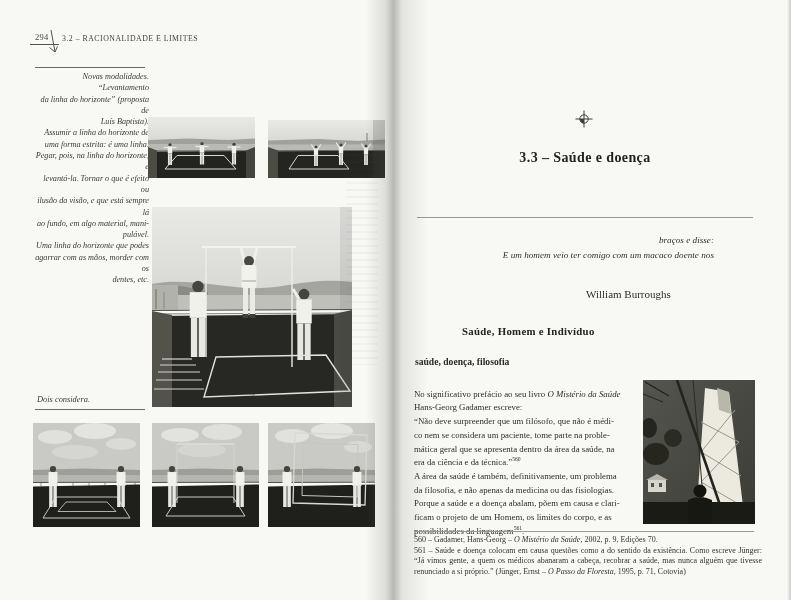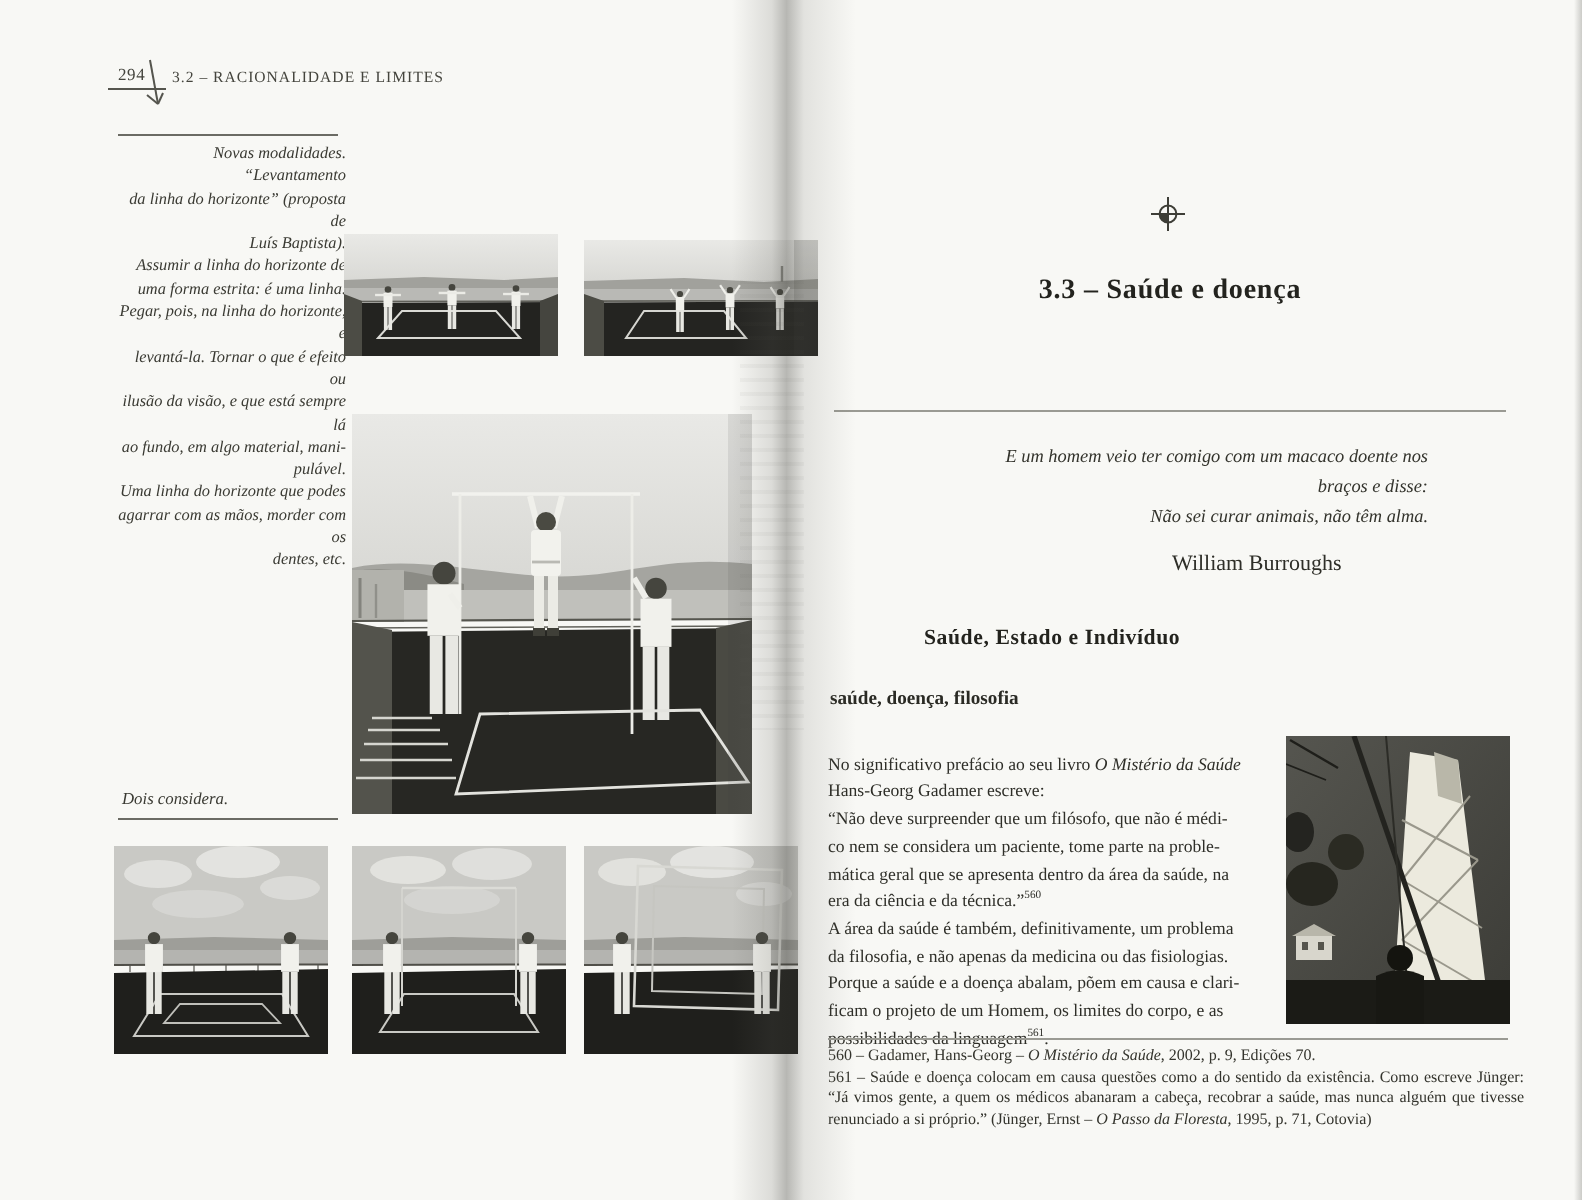--- a/index.html
+++ b/index.html
@@ -66,21 +66,21 @@
         <stop offset="0" stop-color="#e9e9e6"></stop>
           <stop offset="1" stop-color="#d8d8d4"></stop>
       </linearGradient>
       <linearGradient id="gSkyDark" x1="0" y1="0" x2="1" y2="1">
         <stop offset="0" stop-color="#55554f"></stop>
           <stop offset="1" stop-color="#3c3c37"></stop>
       </linearGradient>
     </defs>
   </svg>
 
-  <div class="abs" style="left:0;top:0;width:386px;height:600px;margin-left:24px;">
+  <div class="abs" style="left:0;top:0;width:386px;height:600px;">
 
     <span class="abs pagenum" style="left:35px;top:32px;">294</span>
     <svg class="abs" style="left:29px;top:27px;" width="32" height="28" viewBox="0 0 32 28">
       <line x1="1" y1="17.5" x2="30" y2="17.5" stroke="#55554e" stroke-width="1"></line>
       <line x1="22" y1="3" x2="26" y2="25" stroke="#55554e" stroke-width="1"></line>
       <line x1="26" y1="25" x2="20.5" y2="20.5" stroke="#55554e" stroke-width="1"></line>
       <line x1="26" y1="25" x2="28.5" y2="19.5" stroke="#55554e" stroke-width="1"></line>
     </svg>
     <span class="abs running-head" style="left:62px;top:34px;">3.2 – RACIONALIDADE E LIMITES</span>
 
@@ -226,42 +226,41 @@
       <path d="M0,63.5 L107,61.5 L107,104 L0,104 Z" fill="#1f1f1c"></path>
       <polygon points="27,10 99,12 97,82 25,80" fill="none" stroke="#d8d8d3" stroke-width="1.3"></polygon>
       <polygon points="35,20 90,21.5 89,74 34,72.5" fill="none" stroke="#c6c6c1" stroke-width="1"></polygon>
       <use href="#pS" transform="translate(19,84) scale(1.24)"></use>
       <use href="#pS" transform="translate(89,84) scale(1.24)"></use>
     </svg>
 
     <div class="abs ghost"></div>
   </div>
 
-  <div class="abs" style="left:395px;top:0;width:396px;height:468px;">
+  <div class="abs" style="left:395px;top:12px;width:396px;height:468px;">
 
     <svg class="abs" style="left:180px;top:98px;" width="18" height="18" viewBox="0 0 18 18">
       <line x1="9" y1="0.5" x2="9" y2="17.5" stroke="#3e3e37" stroke-width="1"></line>
       <line x1="0.5" y1="9" x2="17.5" y2="9" stroke="#3e3e37" stroke-width="1"></line>
       <circle cx="9" cy="9" r="4.2" fill="none" stroke="#3e3e37" stroke-width="1"></circle>
       <path d="M9,9 L4.8,9 A4.2,4.2 0 0 0 9,13.2 Z" fill="#3e3e37"></path>
     </svg>
 
     <div class="abs chapter-heading" style="left:40px;top:138px;width:300px;">3.3 – Saúde e doença</div>
 
     <div class="abs section-rule" style="left:22px;top:205px;width:336px;"></div>
 
     <div class="abs quote" style="left:32px;top:221px;">
+      <div>braços e disse:</div>
       <div>E um homem veio ter comigo com um macaco doente nos</div>
-      <div>braços e disse:</div>
-      <div>Não sei curar animais, não têm alma.</div>
     </div>
 
     <div class="abs attribution" style="left:163px;top:276px;margin-left:28px;">William Burroughs</div>
 
-    <div class="abs section-heading" style="left:67px;top:313px;">Saúde, Estado e Indivíduo</div>
+    <div class="abs section-heading" style="left:67px;top:313px;">Saúde, Homem e Indivíduo</div>
 
     <div class="abs subsection-heading" style="left:20px;top:344px;">saúde, doença, filosofia</div>
 
     <div class="abs body-text" style="left:19px;top:362px;">
       <span>No significativo prefácio ao seu livro </span><i>O Mistério da Saúde</i><span>
 Hans-Georg Gadamer escreve:</span>
       <span>“Não deve surpreender que um filósofo, que não é médi-
 co nem se considera um paciente, tome parte na proble-
 mática geral que se apresenta dentro da área da saúde, na
 era da ciência e da técnica.”</span><sup>560</sup>

